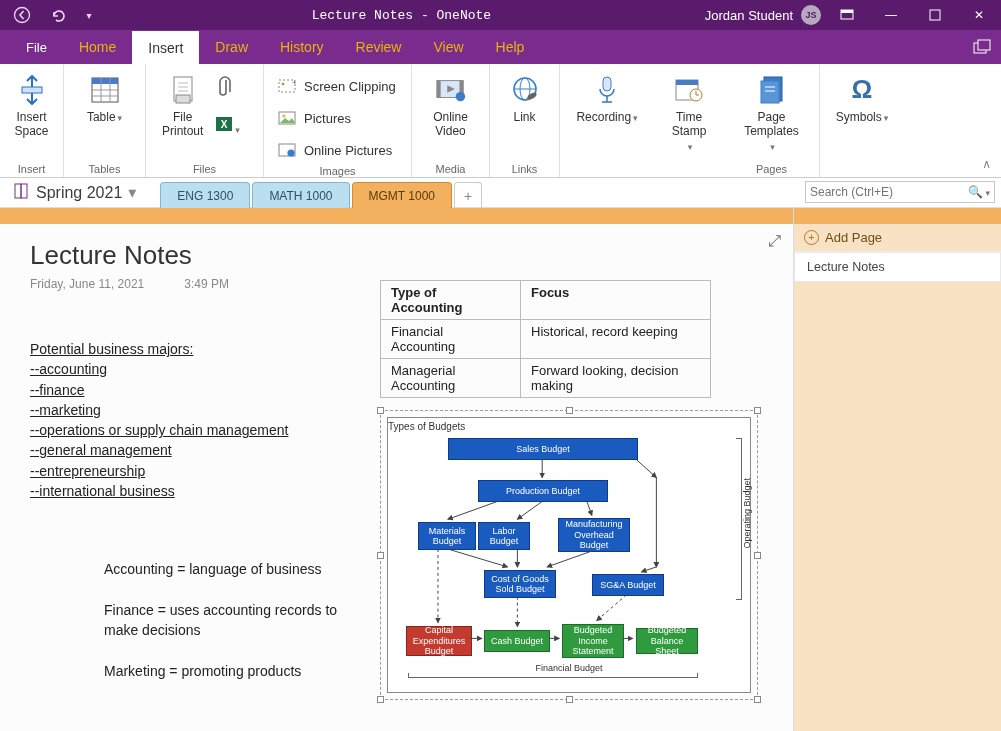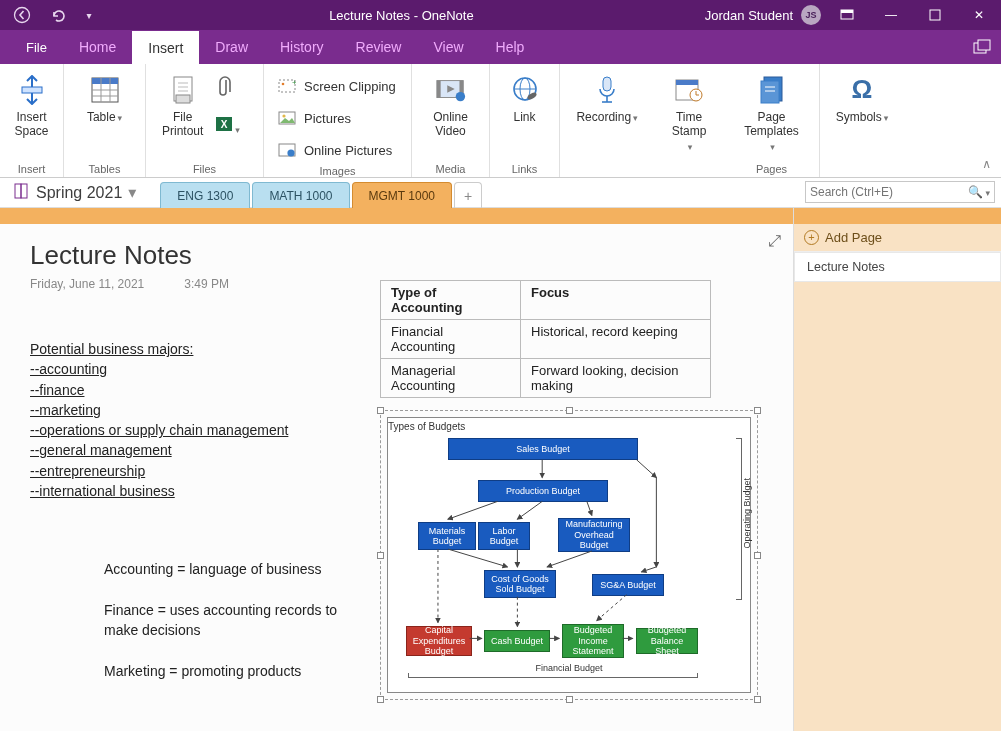--- a/index.html
+++ b/index.html
@@ -2,29 +2,29 @@
 <html><head>
 <meta charset="utf-8">
 <style>
   * { box-sizing: border-box; margin: 0; padding: 0; }
   body { font-family: "Segoe UI", Arial, sans-serif; font-size: 13px; color: #222; background: #fff; width: 1001px; height: 731px; overflow: hidden; }
 
   
   .titlebar { background: #5b1b6d; height: 30px; display: flex; align-items: center; color: #fff; }
   .titlebar .tb-left { display: flex; align-items: center; gap: 8px; padding-left: 8px; }
   .titlebar .tb-btn { width: 28px; height: 28px; display: flex; align-items: center; justify-content: center; color: #e8d7ee; font-size: 14px; }
-  .titlebar .tb-title { flex: 1; text-align: center; font-size: 13px; color: #fff; }
+  .titlebar .tb-title { flex: 1; text-align: center; font-size: 13px; color: #fff; font-family: Liberation Mono, monospace; }
   .titlebar .tb-user { display:flex; align-items:center; gap:8px; padding-right:4px; }
   .titlebar .avatar { width:20px;height:20px;border-radius:50%;background:#b9a6c1;color:#4a215a;font-size:9px;display:flex;align-items:center;justify-content:center;font-weight:600;}
   .titlebar .win-btns { display:flex; }
   .titlebar .win-btn { width: 44px; height:30px; display:flex;align-items:center;justify-content:center;color:#fff;font-size:12px;}
 
   
   .menubar { background: #7a2c8e; height: 34px; display:flex; align-items:stretch; padding-left: 10px; position:relative;}
-  .menubar .menu-item { padding: 0 16px; color: #f0abfc; font-size: 14px; display:flex; align-items:center; cursor:default;}
+  .menubar .menu-item { padding: 0 16px; color: #eab308; font-size: 14px; display:flex; align-items:center; cursor:default;}
   .menubar .menu-item.active { background: #fff; color: #333; border-top:1px solid #7a2c8e;}
   .menubar .file-item { padding: 0 16px; color:#fff; display:flex;align-items:center;}
   .menubar .tabs-icon { position:absolute; right:8px; top:6px; width:22px;height:22px;color:#fff;display:flex;align-items:center;justify-content:center;}
 
   
   .ribbon { background: #fff; border-bottom: 1px solid #ccc; height: 114px; display:flex; position:relative;}
   .ribbon .group { border-right:1px solid #e0e0e0; padding: 6px 10px 2px 10px; display:flex; flex-direction:column; justify-content:space-between; }
   .ribbon .group-label { text-align:center; font-size: 11px; color:#666; padding-top:3px;}
   .ribbon .big-btn { display:flex; flex-direction:column; align-items:center; gap:4px; padding:4px 6px; font-size:12px; color:#333; line-height:1.2; text-align:center;}
   .ribbon .big-btn .icon-box { width:32px; height:32px; display:flex; align-items:center; justify-content:center;}

